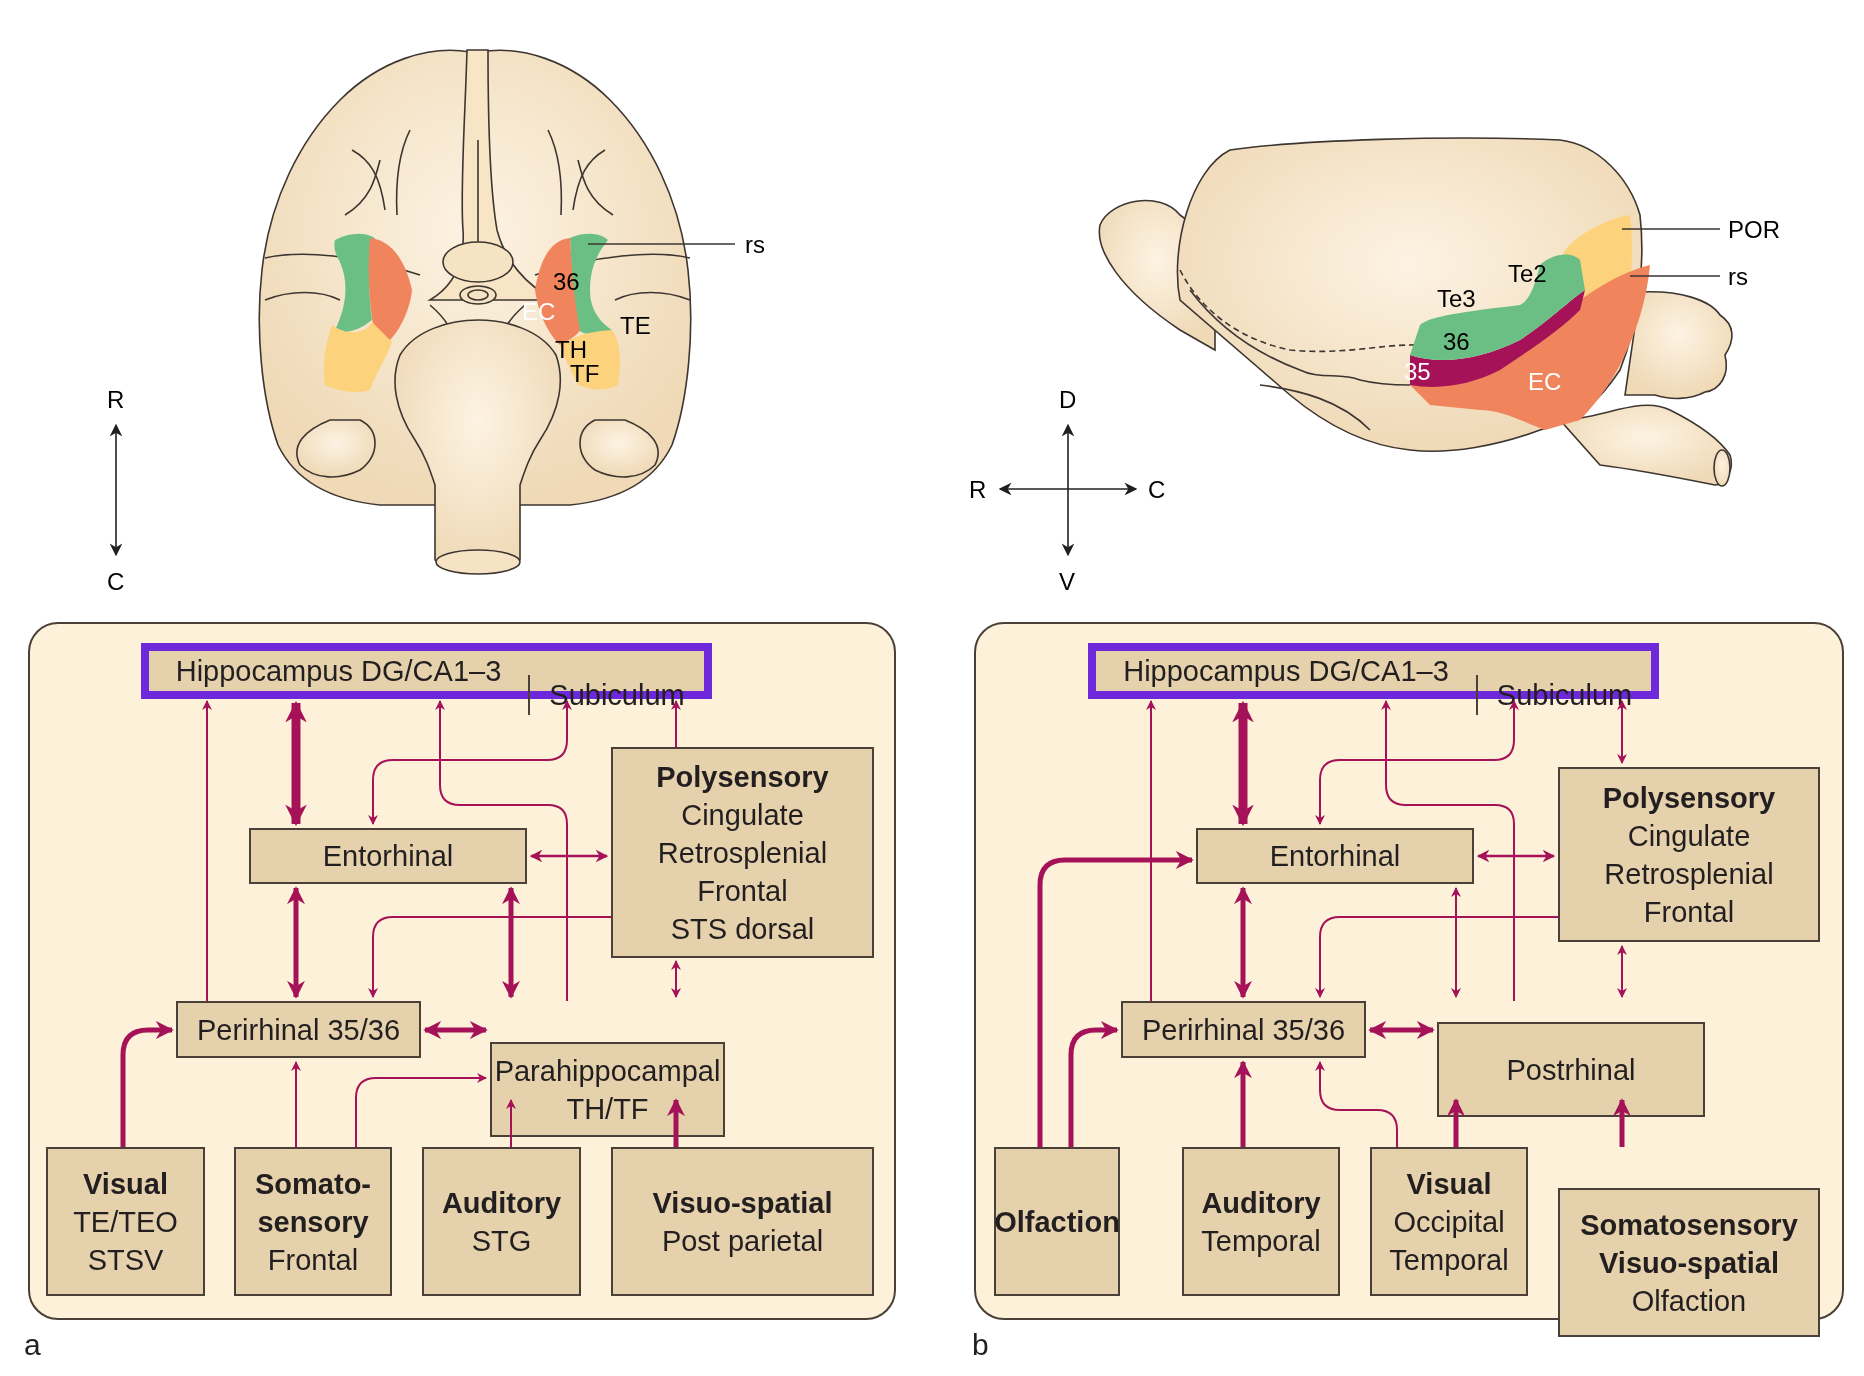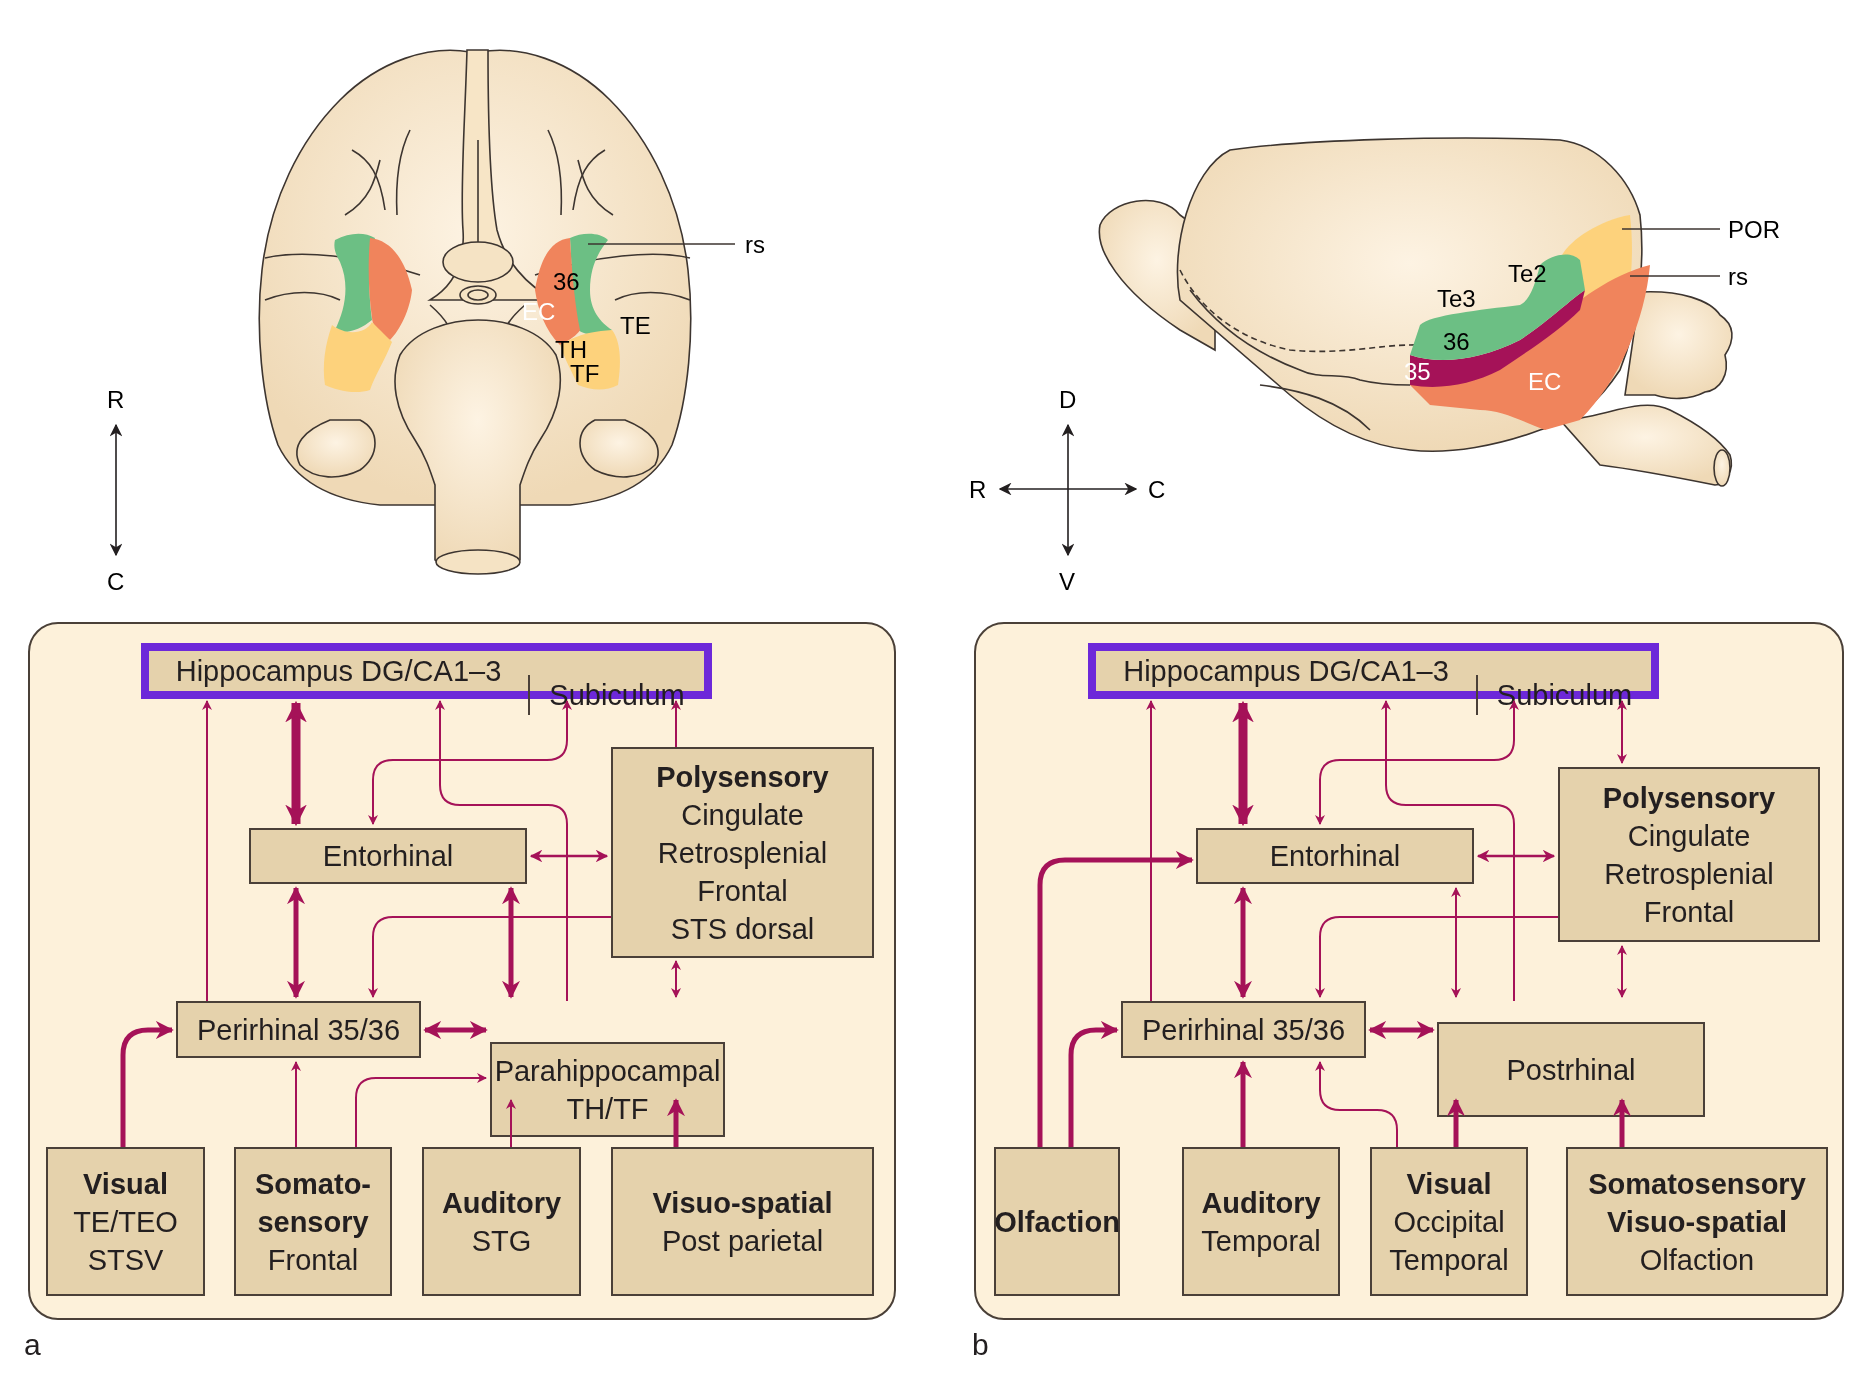--- a/index.html
+++ b/index.html
@@ -211,21 +211,21 @@
 </div>
 <div class="box" style="left:1182px;top:1147px;width:158px;height:149px;">
   <b>Auditory</b>
   <span>Temporal</span>
 </div>
 <div class="box" style="left:1370px;top:1147px;width:158px;height:149px;">
   <b>Visual</b>
   <span>Occipital</span>
   <span>Temporal</span>
 </div>
-<div class="box" style="left:1558px;top:1147px;width:262px;height:149px;margin-left:8px;">
+<div class="box" style="left:1558px;top:1188px;width:262px;height:149px;">
   <b>Somatosensory</b>
   <b>Visuo-spatial</b>
   <span>Olfaction</span>
 </div>
 
 <div class="panel-letter" style="left:972px;top:1328px;">b</div>
 
 <svg class="full" viewBox="0 0 1864 1376" style="pointer-events:none;">
   <defs>
     <marker id="thin" viewBox="0 0 10 10" refX="9" refY="5" markerWidth="5" markerHeight="5" orient="auto-start-reverse">

